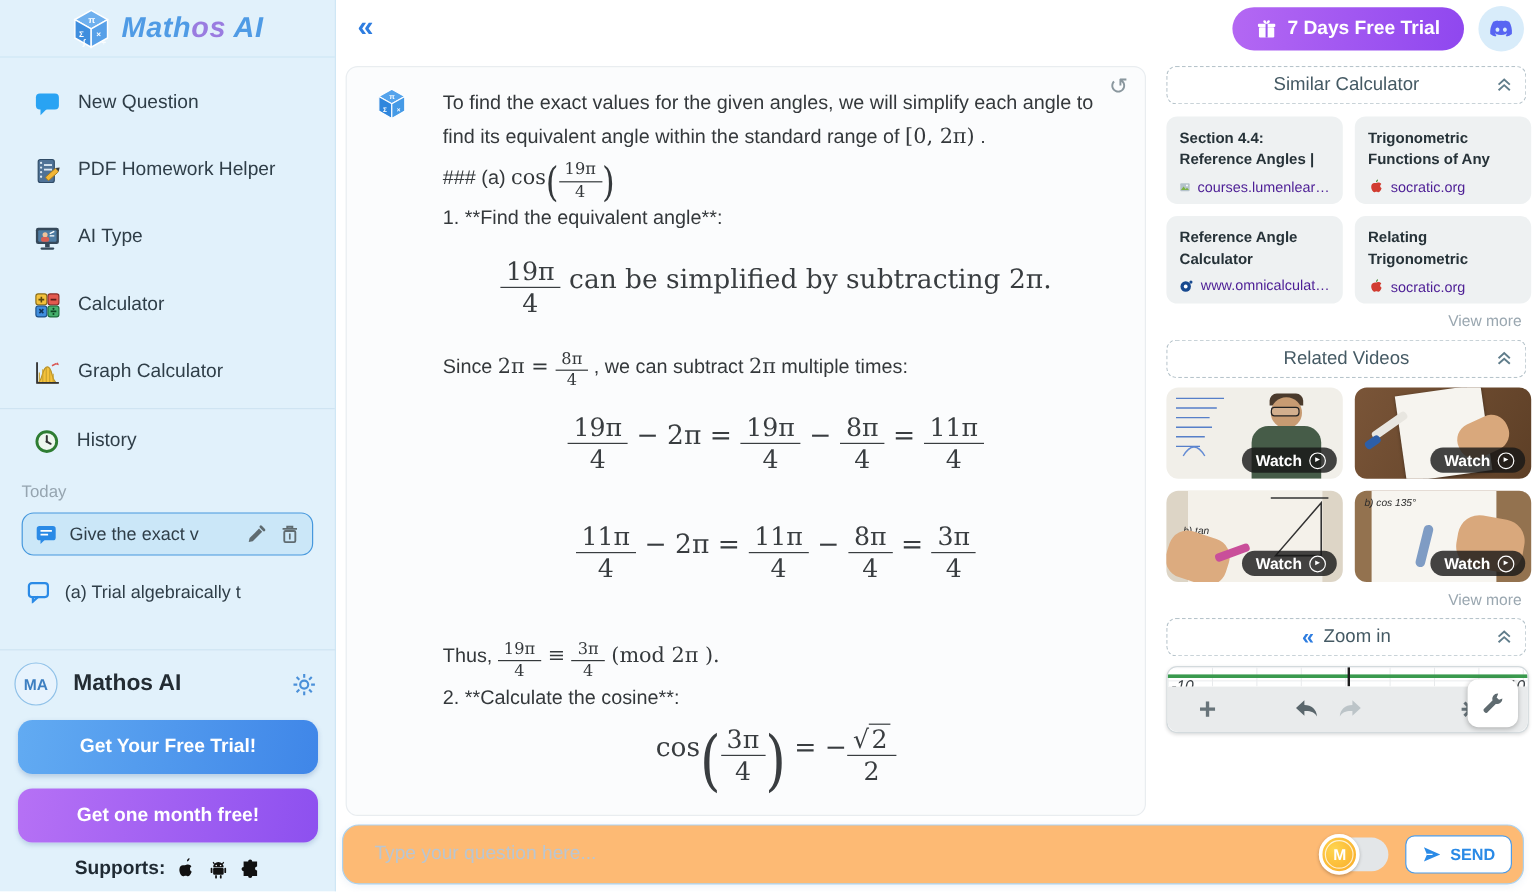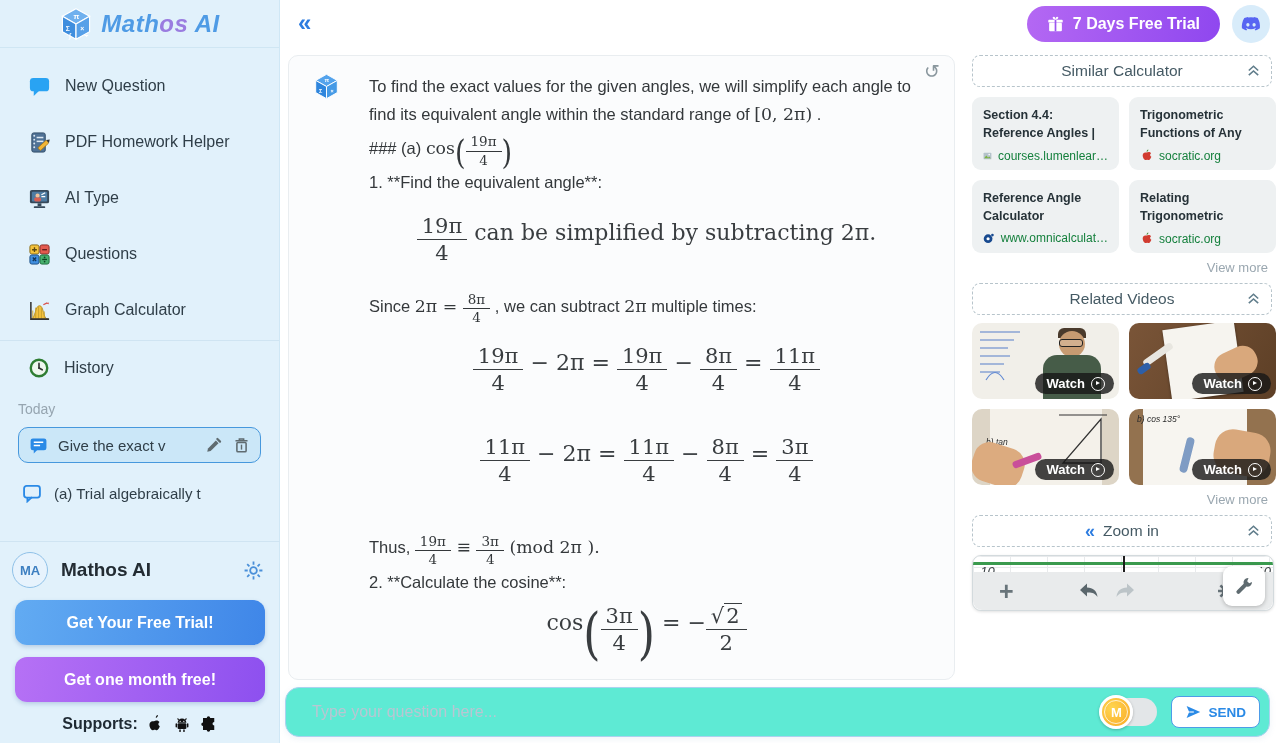--- a/index.html
+++ b/index.html
@@ -63,21 +63,21 @@
   .eq3{margin-top:8px !important;}
 
   
   .rpanel{position:absolute;left:965px;top:55px;width:315px;height:625px;}
   .sec-head{position:relative;border:1.6px dashed #b7c4cb;border-radius:8px;height:30px;margin:0 8px 0 7px;display:flex;align-items:center;justify-content:center;gap:8px;color:#455a64;font-size:15.5px;cursor:pointer;}
   .sec-head .chev{position:absolute;right:10px;top:7px;}
   .sec-head .backchev{color:#2e7de0;font-weight:bold;font-size:18px;}
   .qgrid{display:grid;grid-template-columns:147px 147px;gap:10px;margin:10px 8px 0 7px;}
   .qcard{background:#eef1f2;border-radius:9px;padding:9px 11px;box-sizing:border-box;height:73px;cursor:pointer;overflow:hidden;}
   .qtitle{font-size:12.5px;font-weight:bold;color:#263238;line-height:1.45;white-space:normal;overflow:hidden;max-height:37px;}
-  .qdom{display:flex;align-items:center;gap:6px;margin-top:6px;color:#15803d;font-size:12px;white-space:nowrap;overflow:hidden;}
+  .qdom{display:flex;align-items:center;gap:6px;margin-top:6px;color:#4c1d95;font-size:12px;white-space:nowrap;overflow:hidden;}
   .viewmore{text-align:right;color:#9aa7b0;font-size:13px;margin:7px 12px 8px 0;cursor:pointer;}
   .vgrid{display:grid;grid-template-columns:147px 147px;gap:10px;margin:8px 8px 0 7px;}
   .vthumb{position:relative;width:147px;height:76px;border-radius:10px;overflow:hidden;cursor:pointer;}
   .watch{position:absolute;right:5px;bottom:5px;display:flex;align-items:center;gap:6px;background:rgba(22,22,22,.8);color:#fff;font-size:13px;font-weight:bold;border-radius:14px;padding:3px 9px 3px 11px;}
   .play{width:14px;height:14px;border:1.4px solid #fff;border-radius:50%;box-sizing:border-box;position:relative;}
   .play::after{content:"";position:absolute;left:4px;top:3px;border-left:4px solid #fff;border-top:2.6px solid transparent;border-bottom:2.6px solid transparent;}
   .note{position:absolute;left:8px;top:5px;font-size:8.5px;color:#2b2b2b;font-style:italic;}
   
   .vt1{background:#f1efe9;}
   .vt1 .scrib{position:absolute;left:6px;top:5px;}
@@ -115,21 +115,21 @@
   .g-lab.l3{right:2px;top:8px;}
   .graph-toolbar{display:flex;align-items:center;height:38px;background:#e9ebec;border-radius:0 0 9px 9px;padding:0 12px;box-sizing:border-box;}
   .gt-plus{font-size:25px;font-weight:bold;color:#68747a;margin-left:14px;cursor:pointer;line-height:1;}
   .gt-undo{margin-left:64px;cursor:pointer;}
   .gt-redo{margin-left:14px;cursor:pointer;}
   .gt-gear{margin-left:auto;margin-right:6px;cursor:pointer;}
   .gt-chev{margin-right:2px;cursor:pointer;}
   .wrench-btn{position:absolute;right:8px;top:10px;width:42px;height:40px;background:#fff;border-radius:9px;box-shadow:0 1px 4px rgba(0,0,0,.25);display:flex;align-items:center;justify-content:center;cursor:pointer;z-index:3;}
 
   
-  .inputbar{position:absolute;left:285px;top:687px;width:985px;height:50px;background:#5eead4;border:1.6px solid #abd2ef;border-radius:14px;box-sizing:border-box;display:flex;align-items:center;box-shadow:0 2px 6px rgba(120,160,200,.12);}
+  .inputbar{position:absolute;left:285px;top:687px;width:985px;height:50px;background:#fdba74;border:1.6px solid #abd2ef;border-radius:14px;box-sizing:border-box;display:flex;align-items:center;box-shadow:0 2px 6px rgba(120,160,200,.12);}
   .inputbar input{flex:1;border:none;outline:none;font-family:inherit;font-size:16px;color:#37474f;margin-left:24px;background:transparent;}
   .inputbar input::placeholder{color:#b9c6d2;}
   .coin-toggle{position:relative;width:54px;height:28px;border-radius:14px;background:#e3e6e8;margin-right:14px;cursor:pointer;flex:0 0 auto;}
   .coin{position:absolute;left:-4px;top:-3px;width:34px;height:34px;border-radius:50%;background:radial-gradient(circle at 35% 35%,#ffd54f,#f9a825);border:3px solid #fff;box-sizing:border-box;box-shadow:0 1px 3px rgba(0,0,0,.25);display:flex;align-items:center;justify-content:center;color:#fff;font-size:13px;font-weight:bold;}
   .coin::after{content:"";position:absolute;inset:2px;border:1.4px solid rgba(255,255,255,.75);border-radius:50%;}
   .send-btn{display:flex;align-items:center;gap:7px;height:32px;padding:0 13px;margin-right:9px;background:#fff;border:1.6px solid #4d9ce8;border-radius:8px;color:#2a8ae6;font-size:13.5px;font-weight:bold;font-family:inherit;cursor:pointer;flex:0 0 auto;}
 </style>
 </head>
 <body>
 
@@ -192,21 +192,21 @@
           <rect x="12.5" y="2" width="9.5" height="9.5" rx="2" fill="#e35a4f" stroke="#8a2d26" stroke-width="1"></rect>
           <rect x="2" y="12.5" width="9.5" height="9.5" rx="2" fill="#3f8ede" stroke="#1d4f86" stroke-width="1"></rect>
           <rect x="12.5" y="12.5" width="9.5" height="9.5" rx="2" fill="#46b06d" stroke="#1e6e3c" stroke-width="1"></rect>
           <path d="M6.75 4.5 v5 M4.25 7 h5" stroke="#5d4a0e" stroke-width="1.4"></path>
           <path d="M14.8 7 h5" stroke="#5e1b16" stroke-width="1.4"></path>
           <path d="M5 15.2 l3.5 3.5 M8.5 15.2 l-3.5 3.5" stroke="#11365c" stroke-width="1.4"></path>
           <path d="M14.8 17.2 h5" stroke="#0f4423" stroke-width="1.4"></path>
           <circle cx="17.3" cy="15" r=".9" fill="#0f4423"></circle>
             <circle cx="17.3" cy="19.4" r=".9" fill="#0f4423"></circle>
         </svg>
-        <span>Questions</span>
+        <span>Calculator</span>
       </div>
       <div class="nav-item">
         <svg width="23" height="23" viewBox="0 0 24 24">
           <path d="M3 21 C8 21 7 7 12 7 C17 7 15 21 21 21 Z" fill="#f4c23c" stroke="#b8922a" stroke-width="1"></path>
           <path d="M5 12 v9 M8 9 v12 M11 8 v13 M14 9 v12 M17 13 v8" stroke="#caa22f" stroke-width="1"></path>
           <path d="M3 3 V21 H22" stroke="#333" stroke-width="1.6" fill="none"></path>
           <path d="M16 6 l4 -2" stroke="#d9534f" stroke-width="1.4"></path>
           <polygon points="21,3 22,5.5 19.5,5" fill="#d9534f"></polygon>
         </svg>
         <span>Graph Calculator</span>

